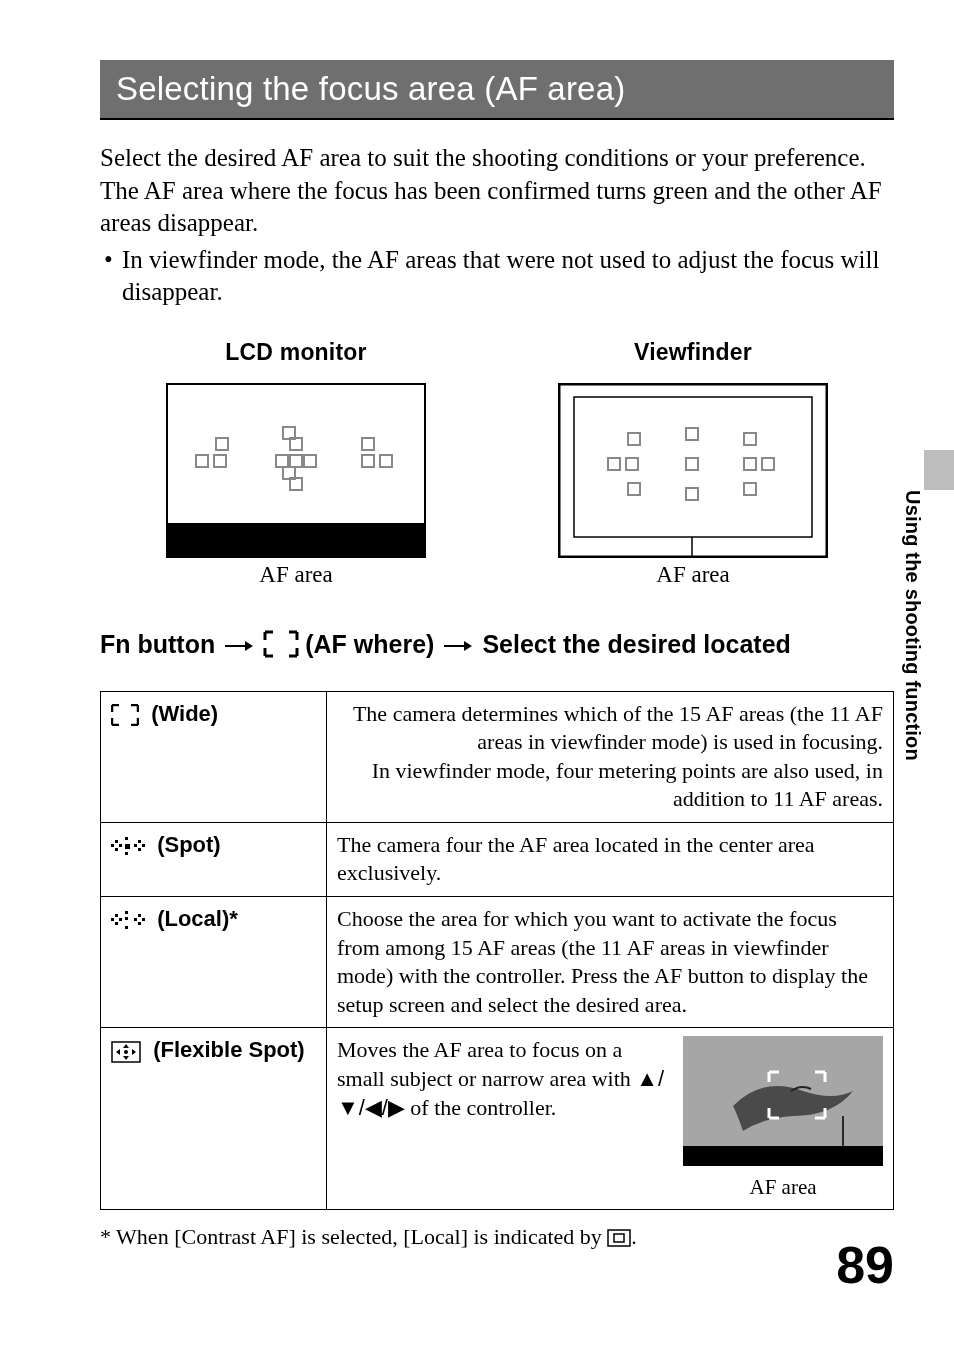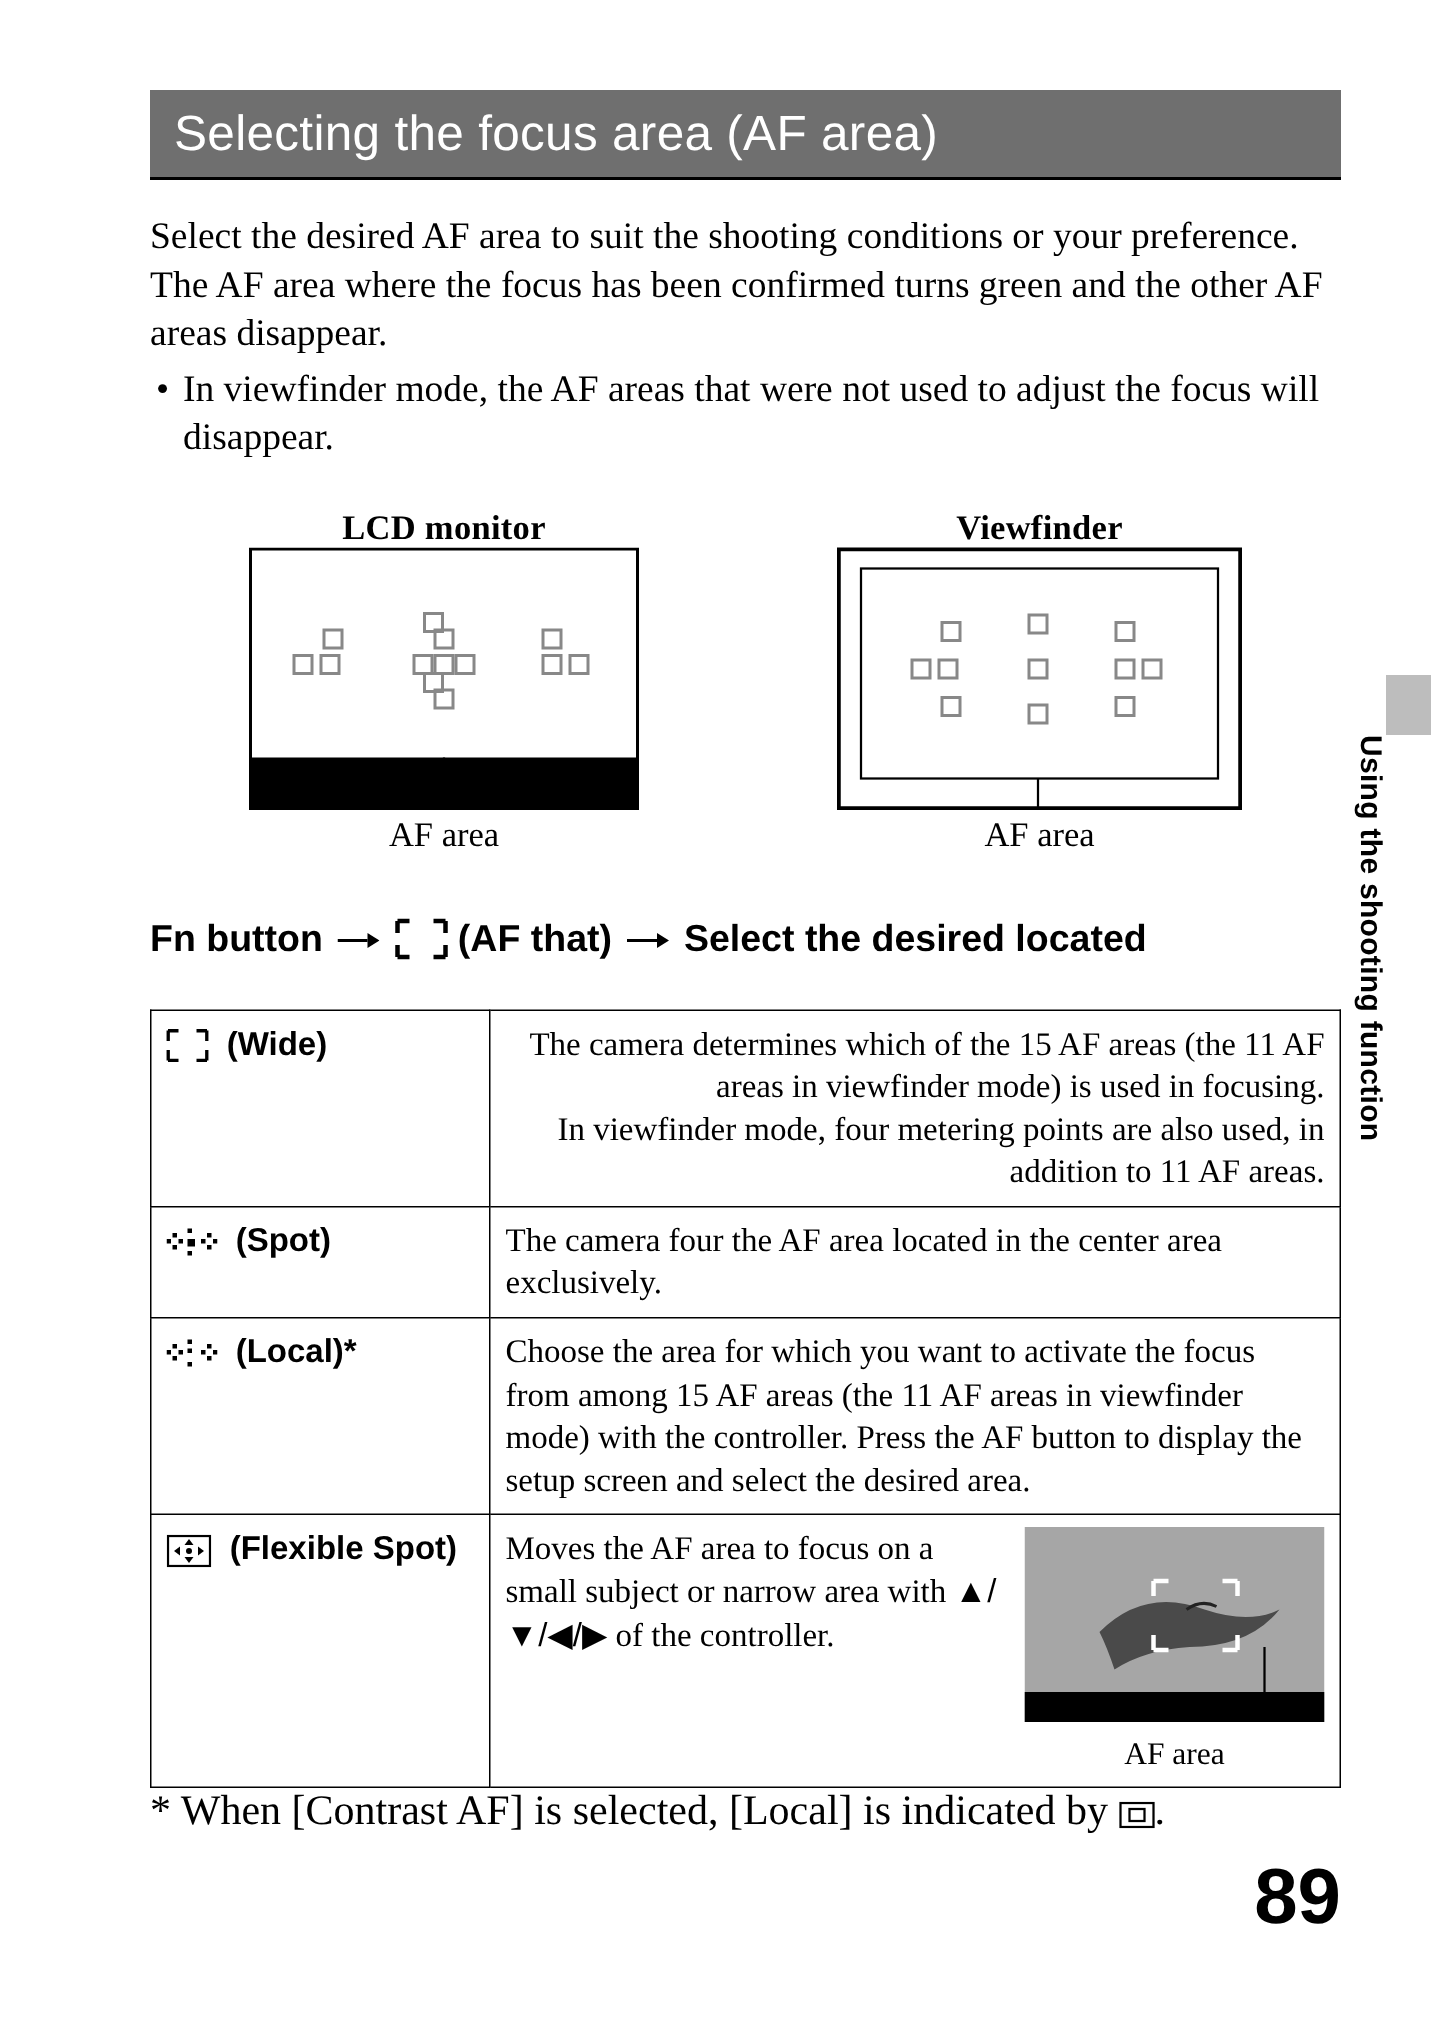--- a/index.html
+++ b/index.html
@@ -56,23 +56,22 @@
     justify-content: space-around;
     margin-top: 30px;
     font-family: Arial, Helvetica, sans-serif;
   }
   .mon-col {
     text-align: center;
     font-weight: bold;
     font-size: 23px;
   }
   .mon-col .caption {
-    margin-bottom: 0;
+    margin-bottom: 17px;
     letter-spacing: 0.2px;
-    font-family: Liberation Serif, serif;
   }
   .mon-label {
     font-family: "Times New Roman", Times, serif;
     font-weight: normal;
     font-size: 23px;
     margin-top: 4px;
   }
   svg.monitor1, svg.monitor2 {
     display: block;
     margin: 0 auto;
@@ -131,21 +130,22 @@
   }
   .flex-cell .img-wrap {
     text-align: center;
     font-family: "Times New Roman", Times, serif;
     font-size: 21px;
   }
   .dir-glyph {
     font-family: Arial, sans-serif;
   }
   .footnote {
-    font-size: 28px;
+    font-size: 22px;
+    margin-top: 14px;
   }
   svg.contrast-icon {
     vertical-align: -3px;
   }
 
   
   .side-tab {
     position: absolute;
     right: 30px;
     top: 460px;
@@ -257,21 +257,21 @@
     <span>Fn button</span>
     <span class="arrow">
       <svg width="28" height="14" viewBox="0 0 28 14">
           <line x1="0" y1="7" x2="20" y2="7" stroke="#000" stroke-width="2"></line>
           <polygon points="20,2 28,7 20,12" fill="#000"></polygon>
         </svg>
     </span>
     <svg class="af-area-inline" width="36" height="28" viewBox="0 0 36 28">
       <path d="M2 2 H10 M2 2 V10 M34 2 H26 M34 2 V10 M2 26 H10 M2 26 V18 M34 26 H26 M34 26 V18" stroke="#000" stroke-width="3" fill="none"></path>
     </svg>
-    <span>(AF that)</span>
+    <span>(AF where)</span>
     <span class="arrow">
       <svg width="28" height="14" viewBox="0 0 28 14">
           <line x1="0" y1="7" x2="20" y2="7" stroke="#000" stroke-width="2"></line>
           <polygon points="20,2 28,7 20,12" fill="#000"></polygon>
         </svg>
     </span>
     <span>Select the desired located</span>
   </div>
 
   <table class="af-table">

